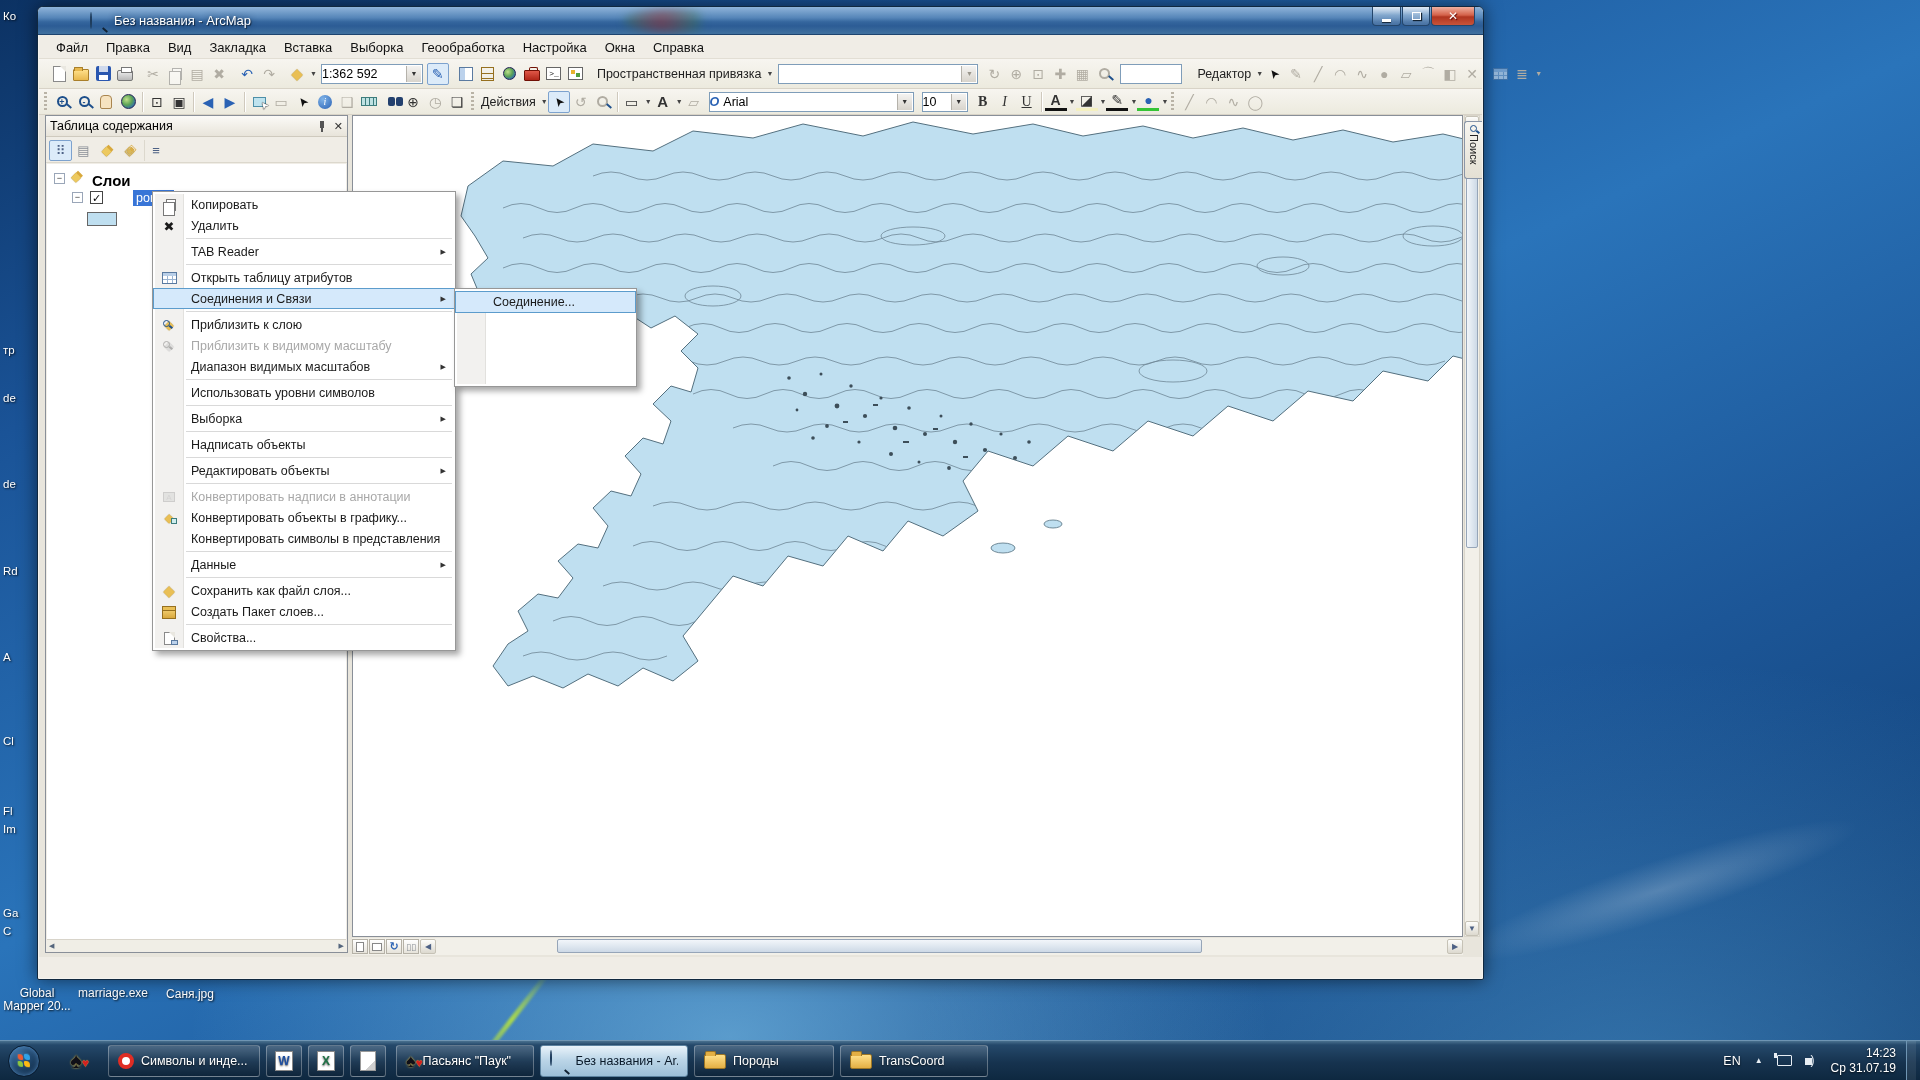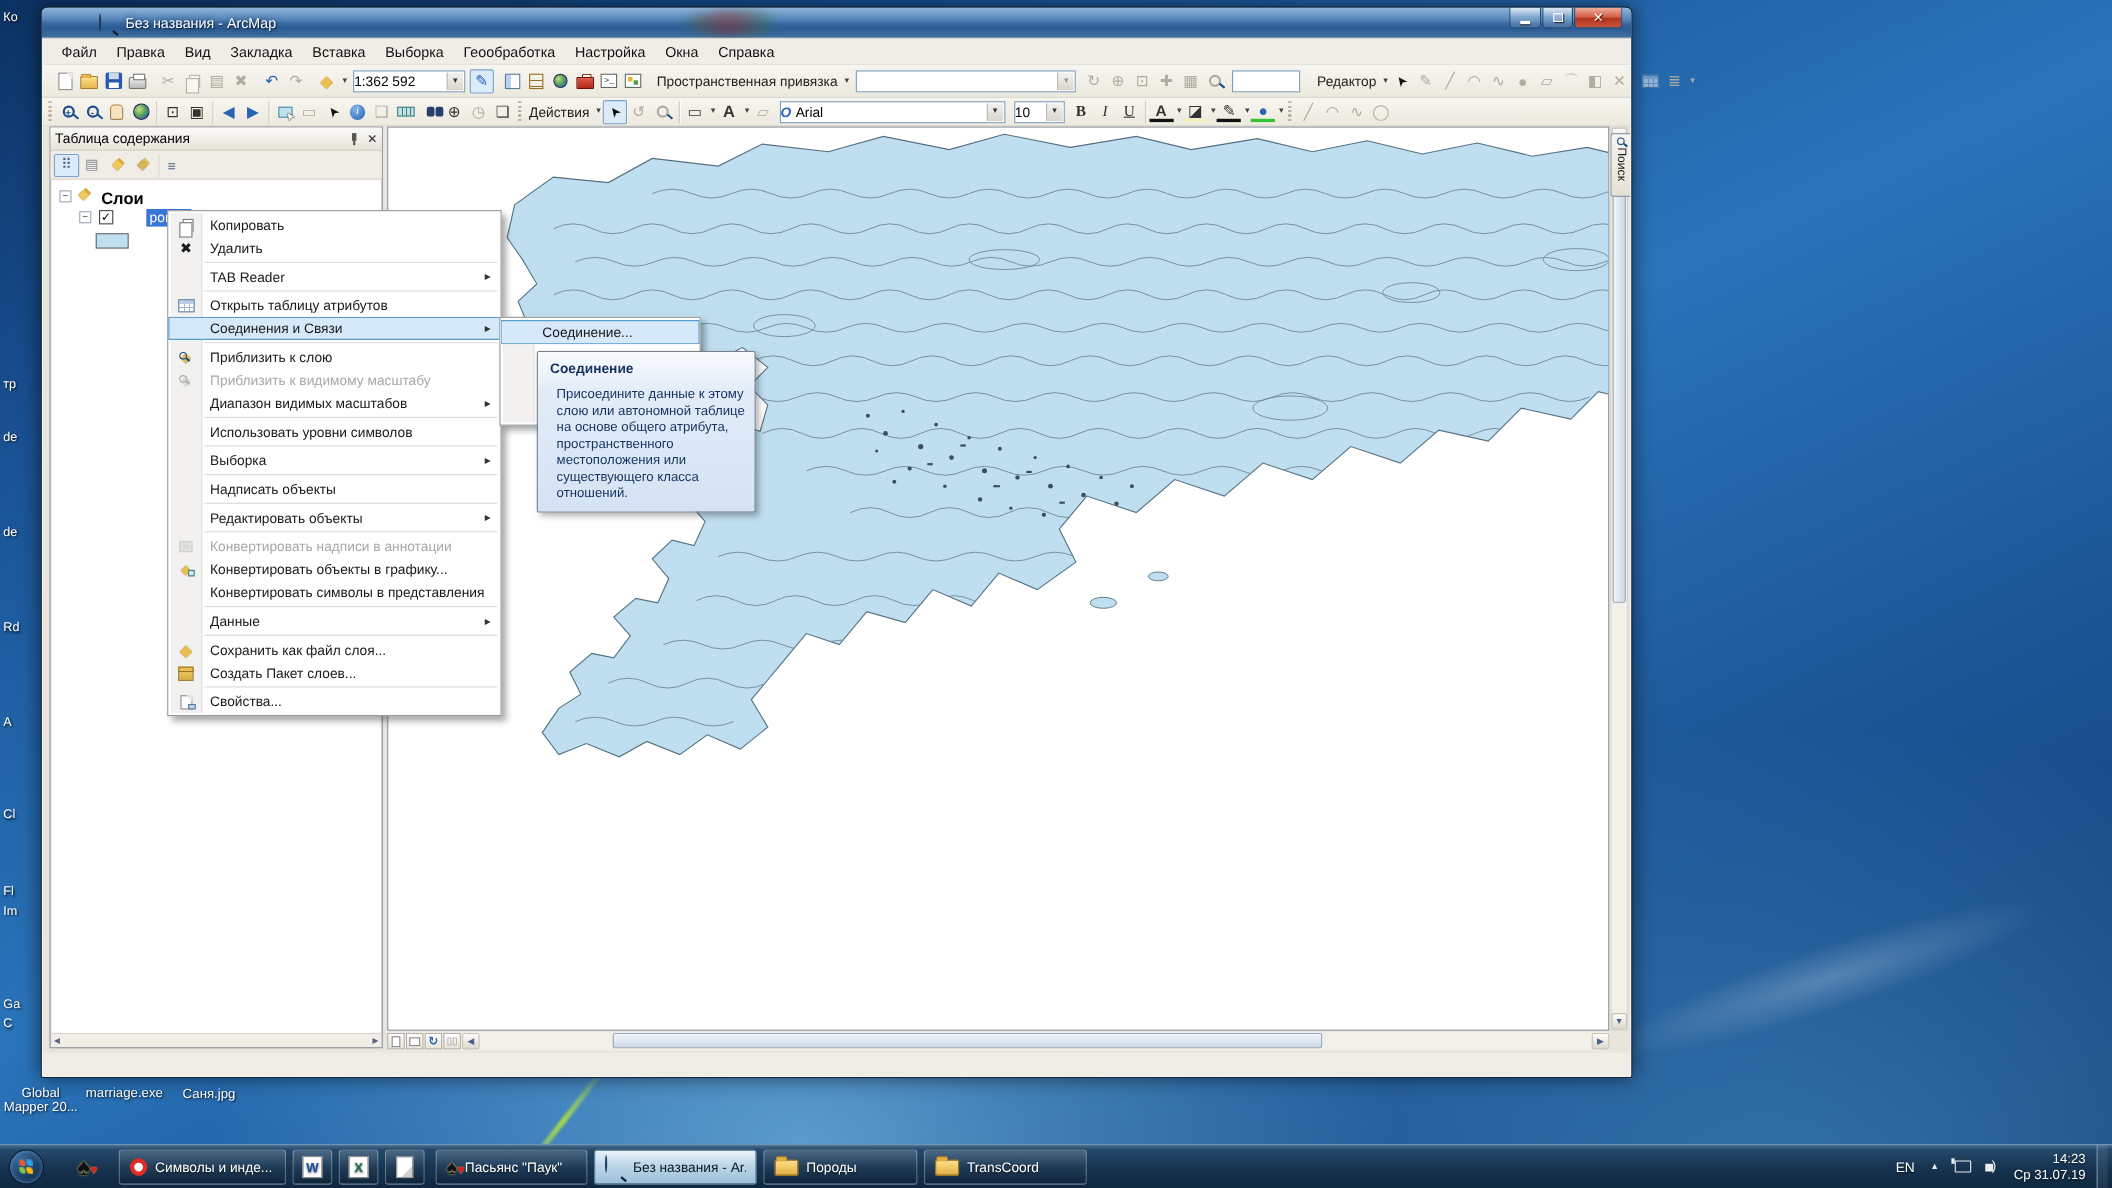--- a/index.html
+++ b/index.html
@@ -754,24 +754,20 @@
         <span>Свойства...</span>
         </div>
     </div>
 
     <div id="submenu">
       <div class="mi hl" style="height:22px">
         <span>Соединение...</span>
         </div>
     </div>
 
-    <div id="tooltip">
-      <div class="tt-title">Соединение</div>
-      <div class="tt-body">Присоедините данные к этому слою или автономной таблице на основе общего атрибута, пространственного местоположения или существующего класса отношений.</div>
-    </div>
   </div>
 
   <div id="taskbar">
     <div id="start-orb">
       <span class="orb-flag">
           <i class="of1"></i>
           <i class="of3"></i>
           <i class="of2"></i>
           <i class="of4"></i>
         </span>

